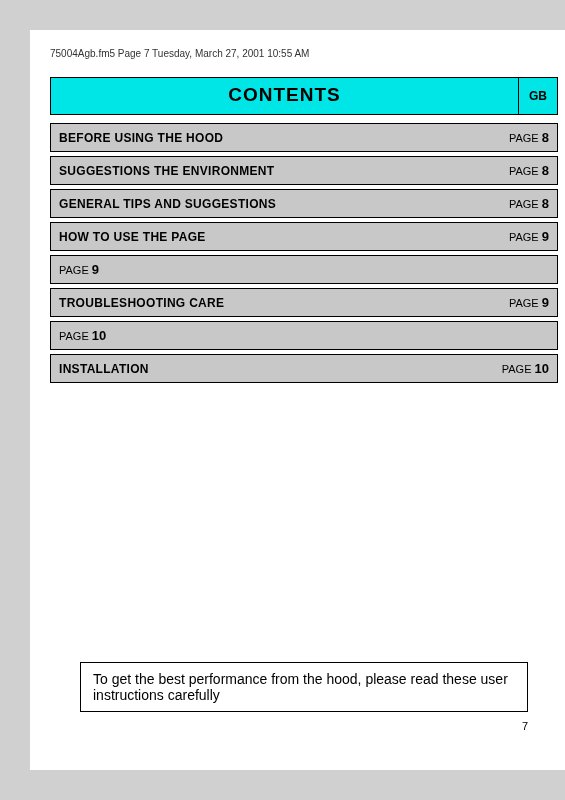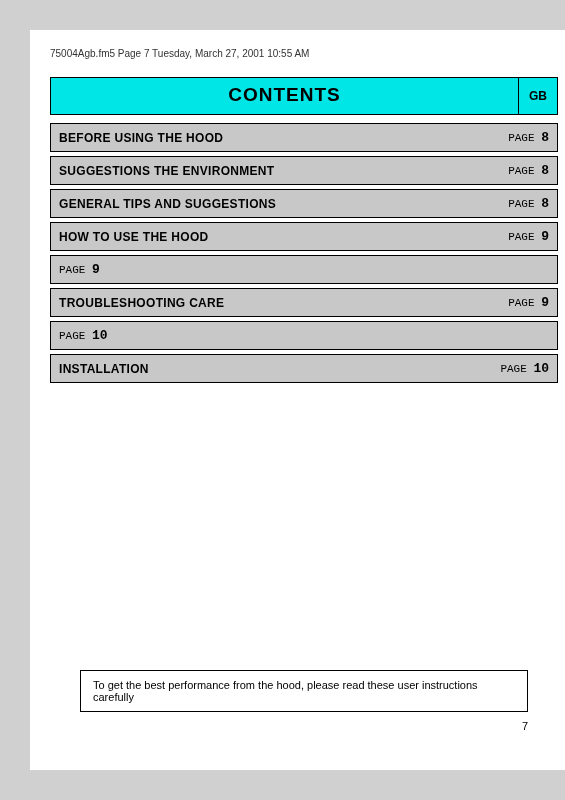--- a/index.html
+++ b/index.html
@@ -104,36 +104,35 @@
       font-weight: bold;
       color: #000;
       letter-spacing: 0.3px;
     }
 
     .toc-item-page {
       font-size: 11px;
       font-weight: normal;
       color: #000;
       white-space: nowrap;
-      font-family: Liberation Mono, monospace;
     }
 
     .toc-item-page .page-num {
       font-size: 13px;
       font-weight: bold;
     }
 
     .footer-note {
       position: absolute;
       bottom: 58px;
       left: 50px;
       right: 50px;
       border: 1.5px solid #000;
       padding: 8px 12px;
-      font-size: 11px;
+      font-size: 14px;
       color: #000;
       text-align: left;
       background: #fff;
     }
 
     .page-number {
       position: absolute;
       bottom: 38px;
       right: 50px;
       font-size: 11px;
@@ -173,21 +172,21 @@
       </div>
       <div class="toc-item">
         <span class="toc-item-label">SUGGESTIONS THE ENVIRONMENT</span>
         <span class="toc-item-page">PAGE <span class="page-num">8</span></span>
       </div>
       <div class="toc-item">
         <span class="toc-item-label">GENERAL TIPS AND SUGGESTIONS</span>
         <span class="toc-item-page">PAGE <span class="page-num">8</span></span>
       </div>
       <div class="toc-item">
-        <span class="toc-item-label">HOW TO USE THE HOOD</span>
+        <span class="toc-item-label">HOW TO USE THE PAGE</span>
         <span class="toc-item-page">PAGE <span class="page-num">9</span></span>
       </div>
       <div class="toc-item">
         <span class="toc-item-page">PAGE <span class="page-num">9</span></span>
       </div>
       <div class="toc-item">
         <span class="toc-item-label">TROUBLESHOOTING CARE</span>
         <span class="toc-item-page">PAGE <span class="page-num">9</span></span>
       </div>
       <div class="toc-item">

